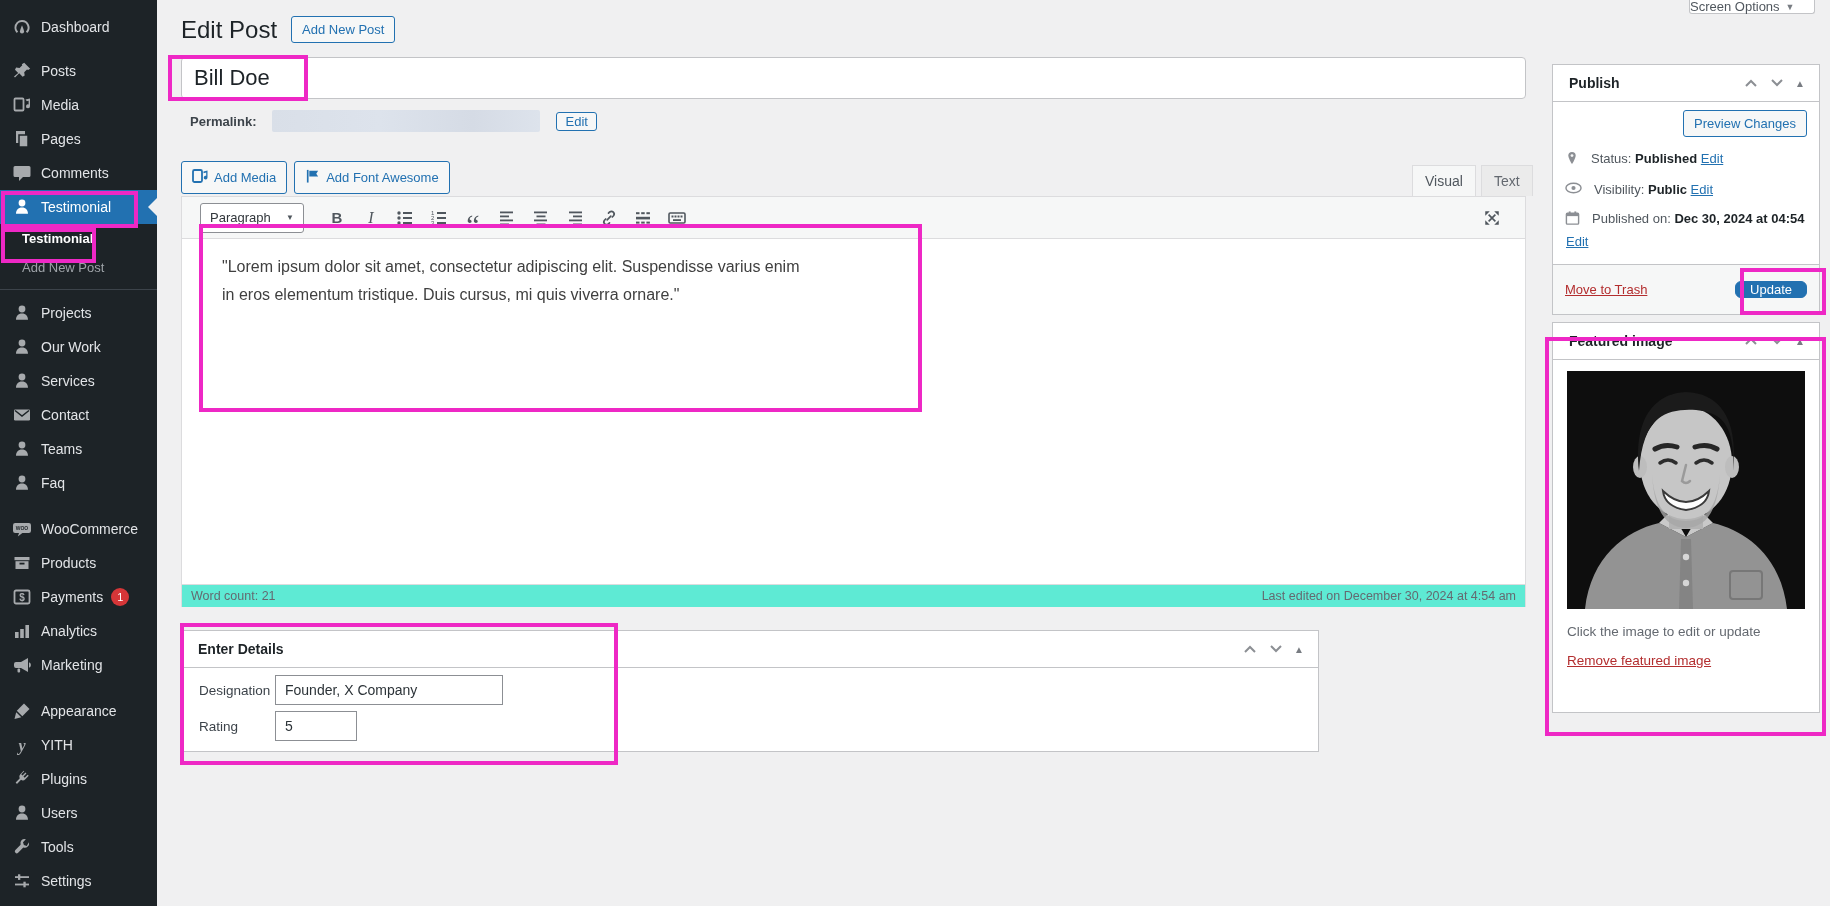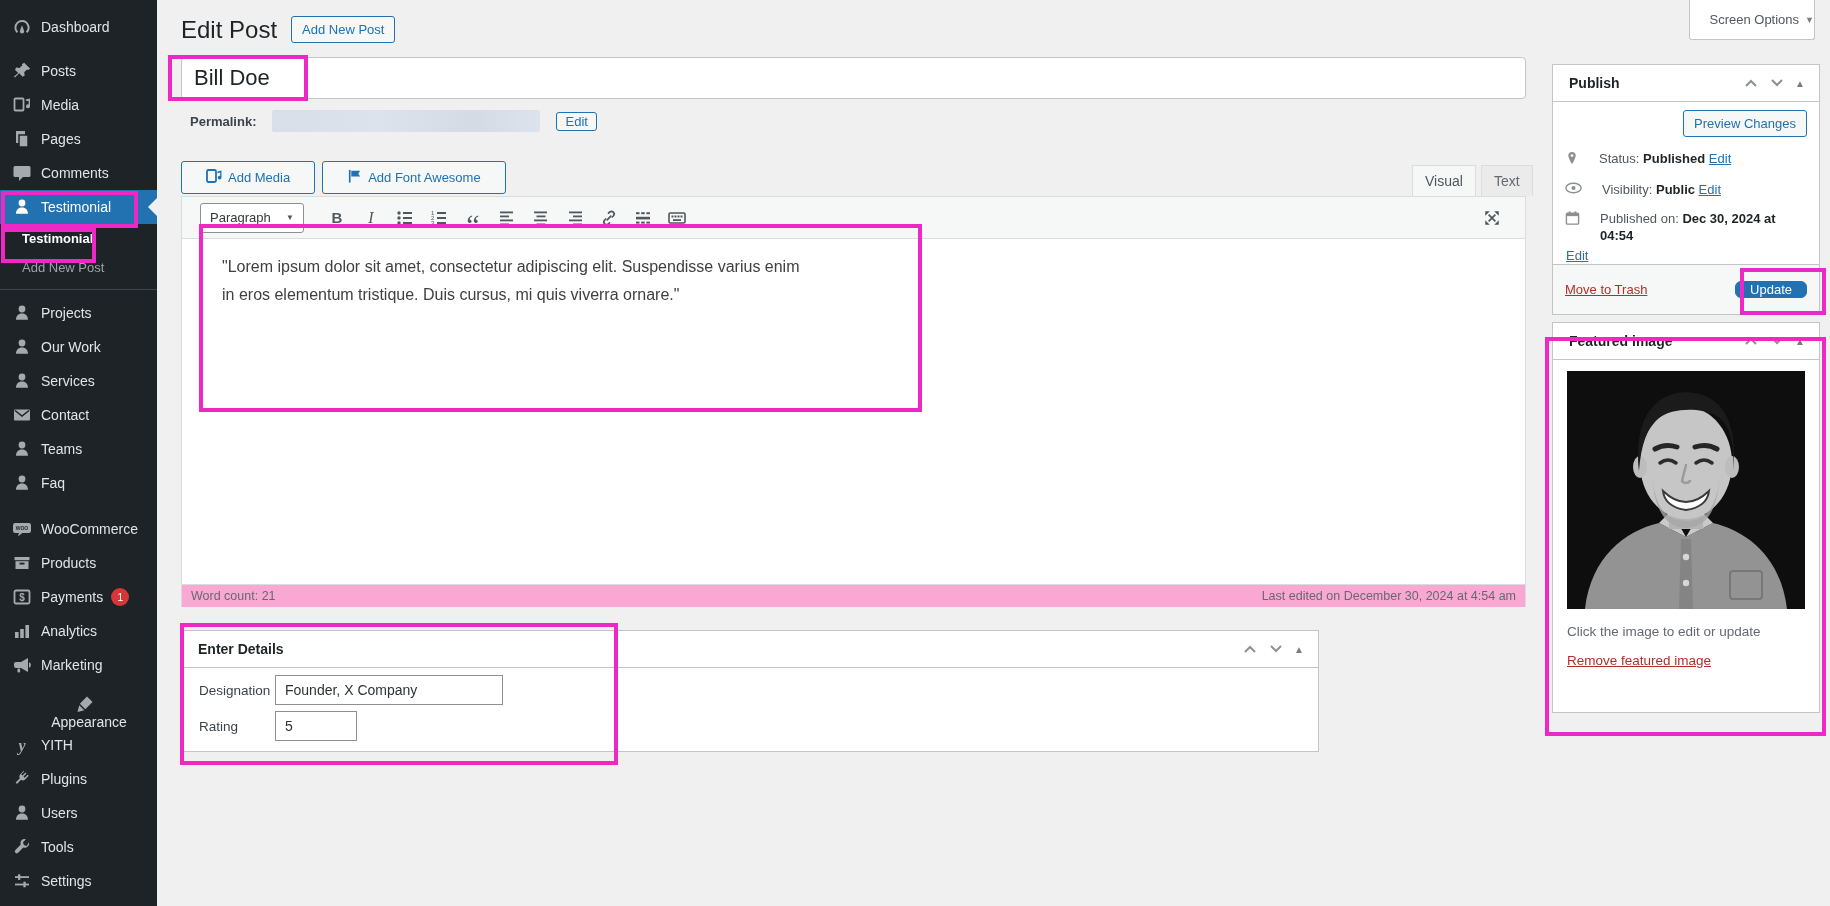--- a/index.html
+++ b/index.html
@@ -18,55 +18,55 @@
   .mi-arrow { position:absolute; right:0; top:50%; margin-top:-9px; width:0; height:0; border-top:9px solid transparent; border-bottom:9px solid transparent; border-right:9px solid #f0f0f1; }
   .mi.sub { height:29px; font-size:13px; color:#9ea3a8; padding-left:13px; }
   .mi.sub.current { color:#fff; font-weight:bold; }
   .mi-sep { height:1px; background:#3c434a; margin:7px 0 6px 0; }
   .mi-badge { margin-left:8px; background:#d63638; color:#fff; border-radius:50%; min-width:18px; height:18px; line-height:18px; text-align:center; font-size:11px; padding:0 3px; }
 
   
   .anno { position:absolute; border:4px solid #ee28c5; z-index:60; pointer-events:none; }
 
   
-  .screen-options { position:absolute; left:1689px; top:0; width:126px; height:40px; background:#fff; border:1px solid #c3c4c7; border-top:none; border-radius:0 0 3px 3px; display:flex; align-items:center; justify-content:flex-end; gap:6px; color:#50575e; cursor:pointer; z-index:4; }
+  .screen-options { position:absolute; left:1689px; top:0; width:126px; height:14px; background:#fff; border:1px solid #c3c4c7; border-top:none; border-radius:0 0 3px 3px; display:flex; align-items:center; justify-content:flex-start; gap:6px; color:#50575e; cursor:pointer; z-index:4; }
   .screen-options .caret { font-size:9px; color:#787c82; }
   .page-header { position:absolute; left:181px; top:15px; display:flex; align-items:center; gap:14px; }
   .page-header h1 { font-size:24px; font-weight:400; color:#1d2327; line-height:29px; }
   .btn-outline { display:inline-flex; align-items:center; gap:6px; background:#f6f7f7; border:1px solid #2271b1; border-radius:3px; color:#2271b1; font-size:13px; padding:5px 10px; cursor:pointer; white-space:nowrap; }
   .btn-small { padding:1px 8px; font-size:13px; }
   .btn-primary { background:#2271b1; border:1px solid #2271b1; border-radius:6px; color:#fff; font-size:13px; padding:0 14px; cursor:pointer; }
 
   .title-input { position:absolute; left:181px; top:57px; width:1345px; height:42px; border:1px solid #c3c4c7; border-radius:4px; background:#fff; font-size:22px; color:#1d2327; padding:0 12px; font-family:"Liberation Sans","DejaVu Sans",sans-serif; }
 
   .permalink-row { position:absolute; left:190px; top:110px; display:flex; align-items:center; gap:16px; }
   .permalink-row .plabel { font-weight:bold; color:#3c434a; }
   .permalink-bar { width:268px; height:22px; border-radius:2px; background:linear-gradient(90deg,#d9dfe8,#dde3ec 40%,#d5dbe5 75%,#dde3ec); }
 
   
   .media-row { position:absolute; left:181px; top:161px; display:flex; gap:7px; }
-  .media-row .btn-outline { padding:6px 24px; }
+  .media-row .btn-outline { padding:6px 10px; }
   .tabs { position:absolute; left:1412px; top:165px; display:flex; }
   .tab { height:31px; display:flex; align-items:center; padding:0 12px; font-size:14px; color:#50575e; cursor:pointer; }
   .tab.active { background:#f6f7f7; border:1px solid #dcdcde; border-bottom:none; }
   .tab.inactive { background:#ebebeb; border:1px solid #dcdcde; border-bottom:none; margin-left:5px; color:#646970; }
 
   .editor-frame { position:absolute; left:181px; top:196px; width:1345px; height:411px; border:1px solid #dcdcde; background:#fff; }
   .mce-toolbar { height:42px; background:#f6f7f7; border-bottom:1px solid #dcdcde; display:flex; align-items:center; padding:0 18px; gap:4px; }
   .mce-select { width:104px; height:30px; background:#fff; border:1px solid #8c8f94; border-radius:3px; display:flex; align-items:center; justify-content:space-between; padding:0 9px; color:#32373c; cursor:pointer; margin-right:14px; }
   .mce-select .caret { font-size:8px; color:#50575e; }
   .tbtn { width:30px; height:28px; display:flex; align-items:center; justify-content:center; border-radius:2px; cursor:pointer; color:#50575e; }
   .tbtn svg { width:18px; height:18px; }
   .tbtn.b { font-weight:bold; font-size:15px; }
   .tbtn.i { font-style:italic; font-family:"Liberation Serif","DejaVu Serif",serif; font-size:16px; }
   .tbtn.q { font-family:"Liberation Serif","DejaVu Serif",serif; font-size:30px; line-height:10px; padding-top:14px; }
   .tb-spacer { flex:1; }
   .mce-content { height:345px; background:#fff; padding:14px 0 0 40px; }
   .mce-content p { font-size:16px; color:#404040; line-height:28px; }
-  .mce-statusbar { height:23px; background:#f9a8d4; border-top:1px solid #dcdcde; display:flex; align-items:center; justify-content:space-between; padding:0 9px; color:#646970; font-size:12.5px; }
+  .mce-statusbar { height:23px; background:#5eead4; border-top:1px solid #dcdcde; display:flex; align-items:center; justify-content:space-between; padding:0 9px; color:#646970; font-size:12.5px; }
 
   
   .postbox { background:#fff; border:1px solid #c3c4c7; }
   .postbox-header { display:flex; align-items:center; justify-content:space-between; border-bottom:1px solid #c3c4c7; }
   .postbox-header .pb-title { font-size:14px; font-weight:bold; color:#1d2327; padding:10px 0 10px 16px; }
   .pb-controls { display:flex; align-items:center; gap:10px; padding-right:14px; }
   .pb-controls .ctl { cursor:pointer; display:flex; align-items:center; color:#8c8f94; }
   .pb-controls .tri { font-size:10px; color:#787c82; }
 
   .details-box { position:absolute; left:181px; top:630px; width:1138px; height:122px; }
@@ -74,21 +74,21 @@
   .field-row { display:flex; align-items:center; margin-bottom:6px; }
   .field-row label { width:76px; color:#3c434a; font-size:13.5px; }
   .txt-input { height:30px; border:1px solid #8c8f94; border-radius:0; padding:0 9px; font-size:14px; color:#2c3338; font-family:"Liberation Sans","DejaVu Sans",sans-serif; }
   .w-designation { width:228px; }
   .w-rating { width:82px; }
 
   
   .publish-box { position:absolute; left:1552px; top:64px; width:268px; height:251px; display:flex; flex-direction:column; }
   .pub-body { padding:8px 12px 0 12px; flex:1; }
   .pub-btn-row { display:flex; justify-content:flex-end; margin-bottom:13px; }
-  .misc-row { display:flex; align-items:flex-start; gap:20px; margin-bottom:11px; color:#646970; font-size:13px; line-height:17px; }
+  .misc-row { display:flex; align-items:flex-start; gap:12px; margin-bottom:11px; color:#646970; font-size:13px; line-height:17px; }
   .misc-row .mlabel { color:#50575e; }
   .misc-row b { color:#1d2327; }
   .link-blue { color:#2271b1; text-decoration:underline; cursor:pointer; }
   .link-red { color:#b32d2e; text-decoration:underline; cursor:pointer; }
   .pub-footer { height:50px; background:#f6f7f7; border-top:1px solid #c3c4c7; display:flex; align-items:center; justify-content:space-between; padding:0 12px; }
 
   .featured-box { position:absolute; left:1552px; top:322px; width:268px; height:391px; }
   .feat-body { padding:11px 14px 0 14px; }
   .feat-img { width:238px; height:238px; display:block; cursor:pointer; }
   .feat-caption { margin-top:15px; color:#646970; font-size:13.5px; }
@@ -259,21 +259,21 @@
       <div class="mi">
         <span class="mi-ic">
           <svg viewBox="0 0 20 20">
             <path d="M16 3v14l-7-4H4a2 2 0 0 1-2-2V9a2 2 0 0 1 2-2h5z"></path>
             <path d="M17 7.2a3 3 0 0 1 0 5.6z"></path>
             <rect x="5.5" y="13.5" width="2.6" height="4" rx="1"></rect>
           </svg>
         </span>
         <span class="mi-lb">Marketing</span>
       </div>
-      <div class="mi" style="margin-top: 12px; flex-direction: column;">
+      <div class="mi" style="margin-top: 12px;">
         <span class="mi-ic">
           <svg viewBox="0 0 20 20">
             <path d="M12 2.5l5.5 5.5-7.2 7.2-5.5-5.5z"></path>
             <path d="M4.2 11.2L2.5 18l6.8-1.7z"></path>
           </svg>
         </span>
         <span class="mi-lb">Appearance</span>
       </div>
       <div class="mi">
         <span class="mi-ic">

